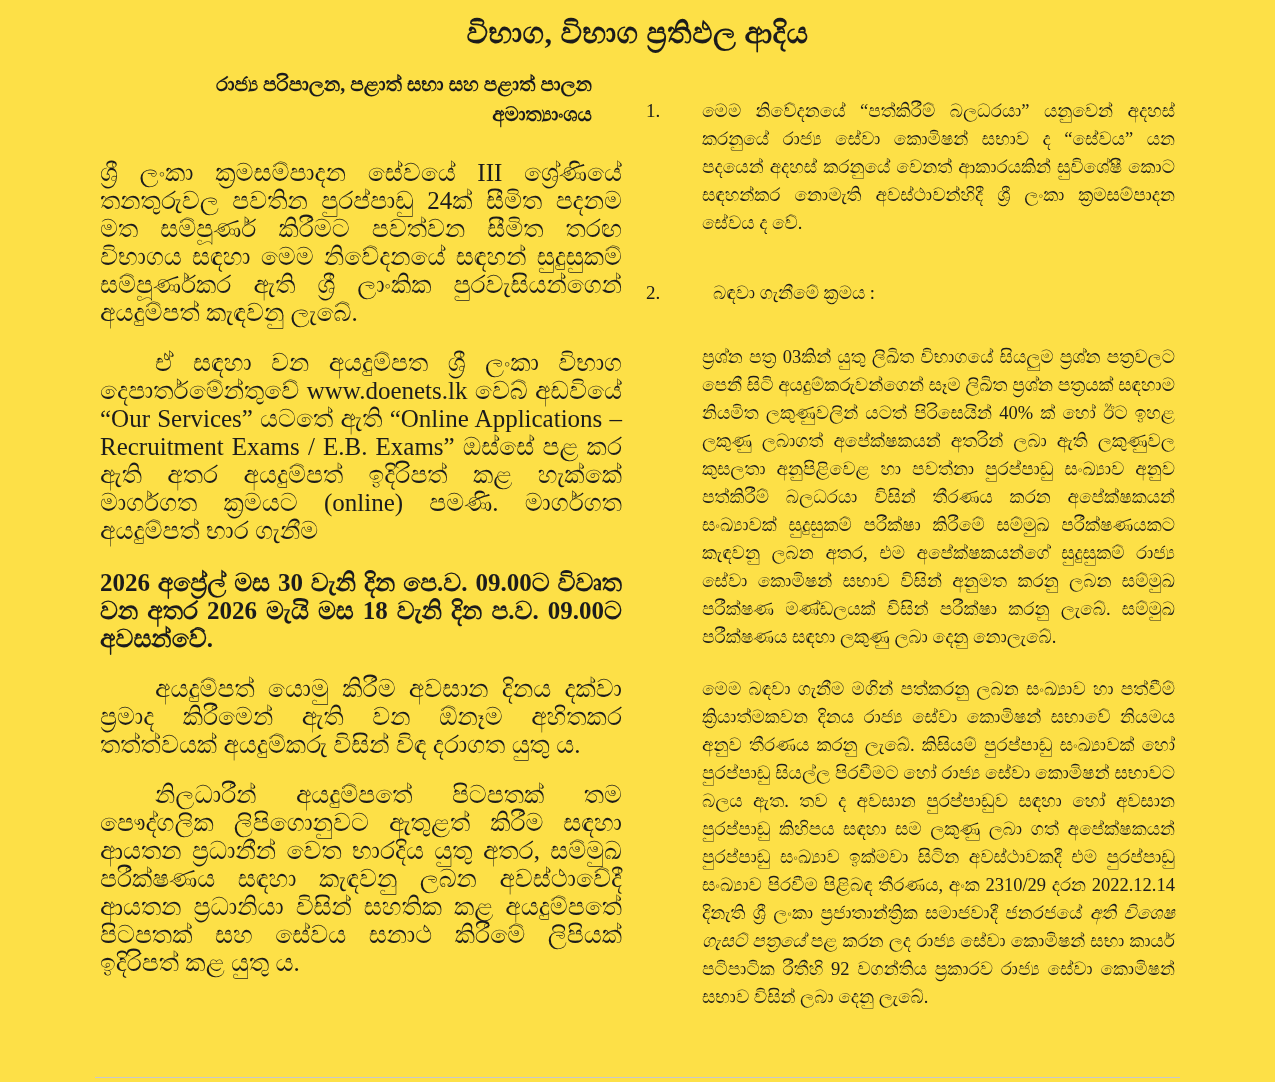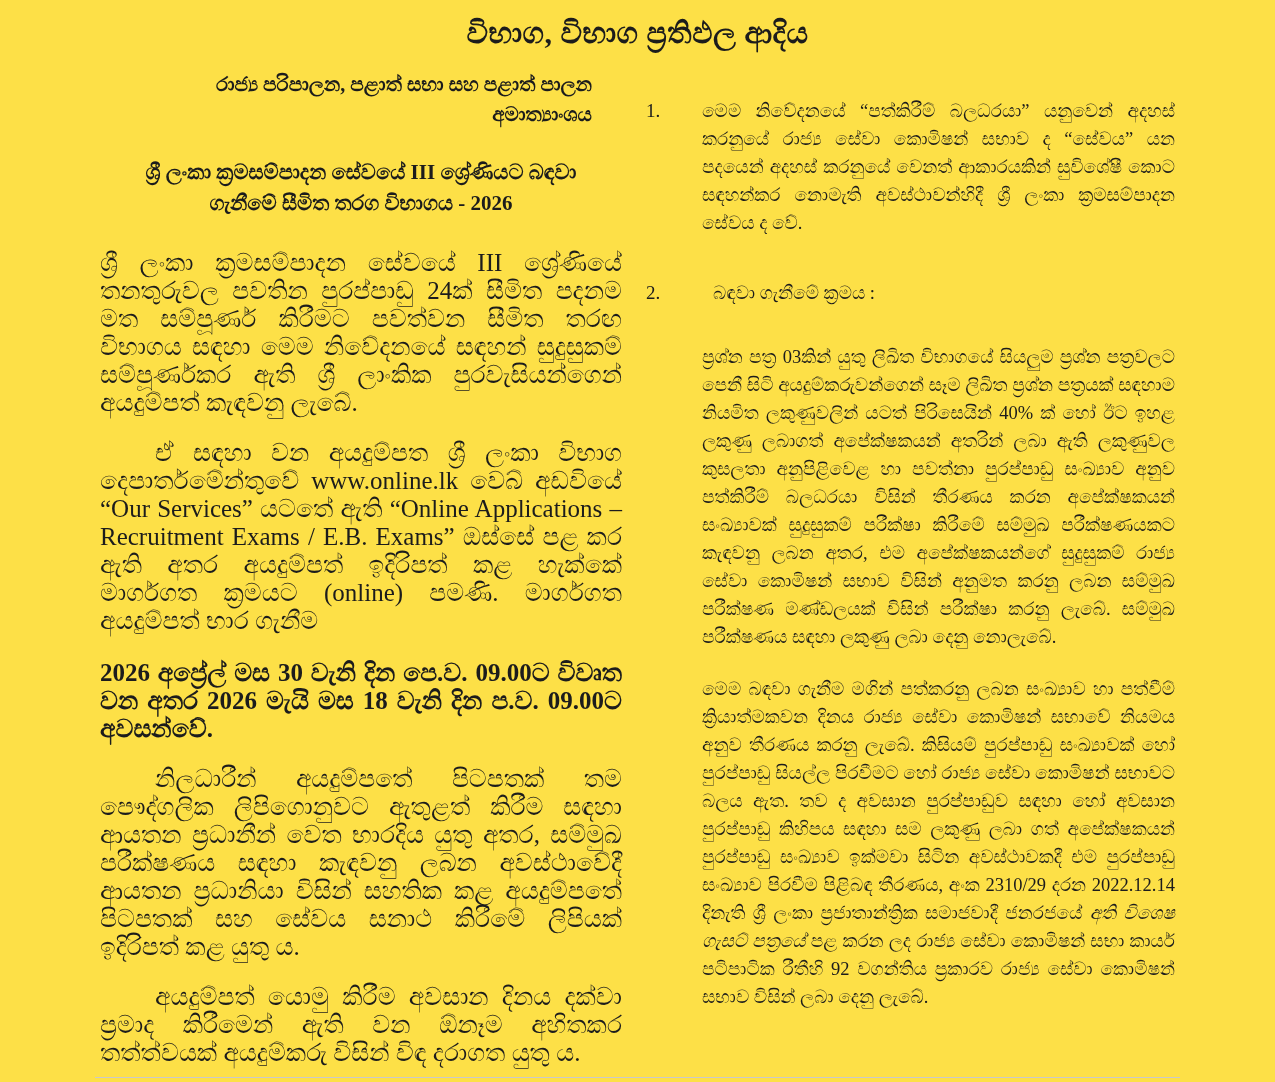--- a/index.html
+++ b/index.html
@@ -100,27 +100,26 @@
 <body>
 
 <div class="page">
 
   <h1 class="doc-title">විභාග, විභාග ප්‍රතිඵල  ආදිය</h1>
 
   <div class="columns">
 
     <div class="col-left">
       <h2 class="ministry">රාජ්‍ය පරිපාලන, පළාත් සභා සහ පළාත් පාලන අමාත්‍යාංශය</h2>
-      <h3 class="exam-title">ශ්‍රී ලංකා ක්‍රමසම්පාදන සේවයේ III ශ්‍රේණියට බඳවා ගැනීමේ සීමිත තරග විභාගය - 2026</h3>
 
       <p class="body-par first">ශ්‍රී ලංකා ක්‍රමසම්පාදන සේවයේ III ශ්‍රේණියේ තනතුරුවල පවතින පුරප්පාඩු 24ක් සීමිත පදනම මත සම්පූර්ණ කිරීමට පවත්වන සීමිත තරඟ විභාගය සඳහා මෙම නිවේදනයේ සඳහන් සුදුසුකම් සම්පූර්ණකර ඇති ශ්‍රී ලාංකික පුරවැසියන්ගෙන් අයදුම්පත් කැඳවනු ලැබේ.</p>
-      <p class="body-par indent">ඒ සඳහා වන අයදුම්පත ශ්‍රී ලංකා විභාග දෙපාර්තමේන්තුවේ www.online.lk වෙබ් අඩවියේ “Our Services” යටතේ ඇති “Online Applications – Recruitment Exams / E.B. Exams” ඔස්සේ පළ කර ඇති අතර අයදුම්පත් ඉදිරිපත් කළ හැක්කේ මාර්ගගත ක්‍රමයට (online) පමණි. මාර්ගගත අයදුම්පත් භාර ගැනීම</p>
+      <p class="body-par indent">ඒ සඳහා වන අයදුම්පත ශ්‍රී ලංකා විභාග දෙපාර්තමේන්තුවේ www.doenets.lk වෙබ් අඩවියේ “Our Services” යටතේ ඇති “Online Applications – Recruitment Exams / E.B. Exams” ඔස්සේ පළ කර ඇති අතර අයදුම්පත් ඉදිරිපත් කළ හැක්කේ මාර්ගගත ක්‍රමයට (online) පමණි. මාර්ගගත අයදුම්පත් භාර ගැනීම</p>
       <p class="body-par bold">2026 අප්‍රේල් මස 30 වැනි දින පෙ.ව. 09.00ට විවෘත වන අතර 2026 මැයි මස 18 වැනි දින ප.ව. 09.00ට අවසන්වේ.</p>
+      <p class="body-par indent">අයදුම්පත් යොමු කිරීම අවසාන දිනය දක්වා ප්‍රමාද කිරීමෙන් ඇති වන ඕනෑම අහිතකර තත්ත්වයක් අයදුම්කරු විසින් විඳ දරාගත යුතු ය.</p>
       <p class="body-par indent">නිලධාරීන් අයදුම්පතේ පිටපතක් තම පෞද්ගලික ලිපිගොනුවට ඇතුළත් කිරීම සඳහා ආයතන ප්‍රධානීන් වෙත භාරදිය යුතු අතර, සම්මුඛ පරීක්ෂණය සඳහා කැඳවනු ලබන අවස්ථාවේදී ආයතන ප්‍රධානියා විසින් සහතික කළ අයදුම්පතේ පිටපතක් සහ සේවය සනාථ කිරීමේ ලිපියක් ඉදිරිපත් කළ යුතු ය.</p>
-      <p class="body-par indent">අයදුම්පත් යොමු කිරීම අවසාන දිනය දක්වා ප්‍රමාද කිරීමෙන් ඇති වන ඕනෑම අහිතකර තත්ත්වයක් අයදුම්කරු විසින් විඳ දරාගත යුතු ය.</p>
     </div>
 
     <div class="col-right">
 
       <div class="numbered-item">
         <div class="item-number">1.</div>
         <div class="item-body">මෙම නිවේදනයේ “පත්කිරීම් බලධරයා” යනුවෙන් අදහස් කරනුයේ රාජ්‍ය සේවා කොමිෂන් සභාව ද “සේවය” යන පදයෙන් අදහස් කරනුයේ වෙනත් ආකාරයකින් සුවිශේෂී කොට සඳහන්කර නොමැති අවස්ථාවන්හිදී ශ්‍රී ලංකා ක්‍රමසම්පාදන සේවය ද වේ.</div>
       </div>
 
       <div class="numbered-item item-gap">

